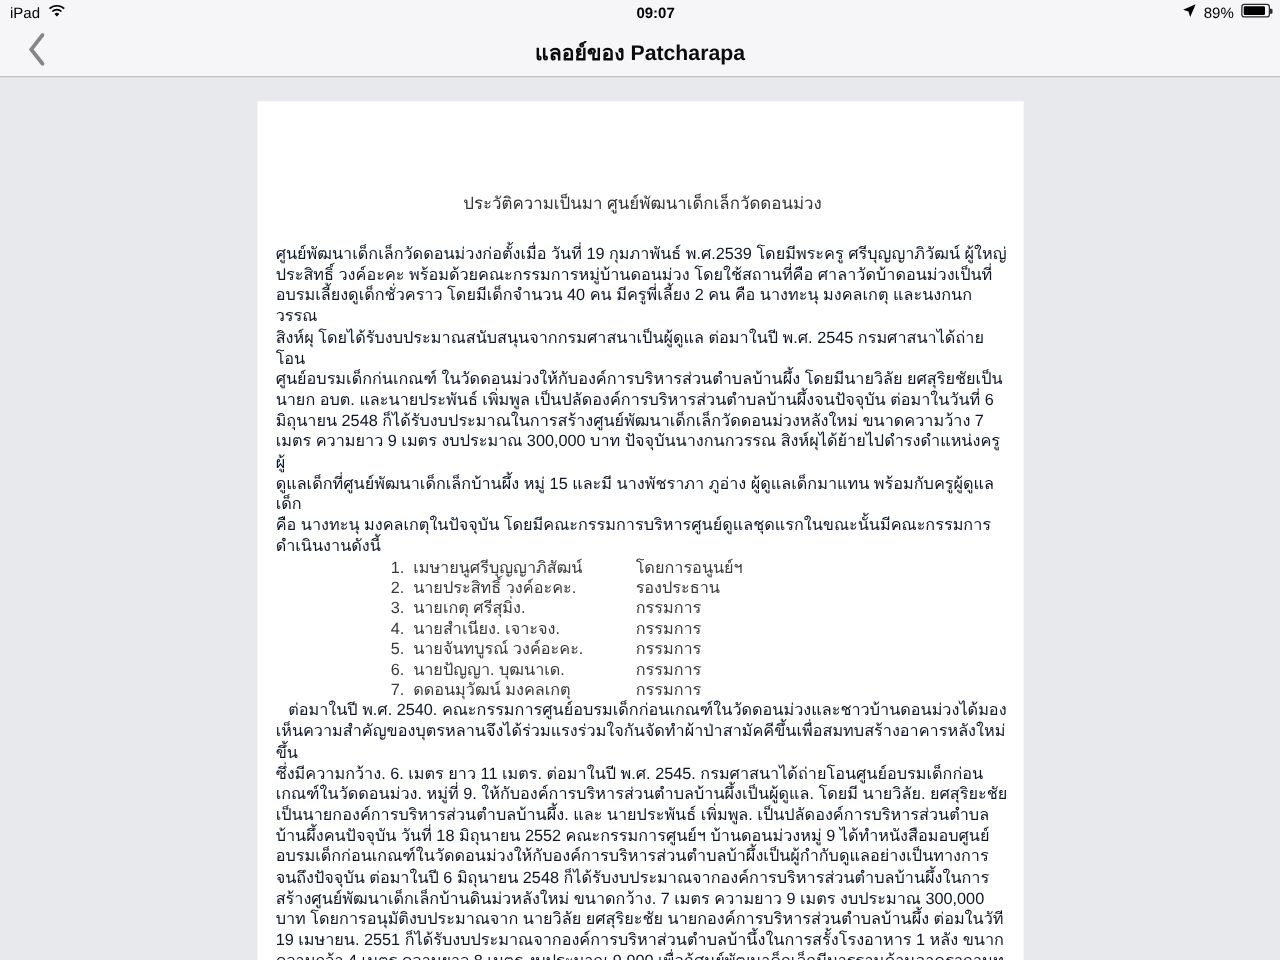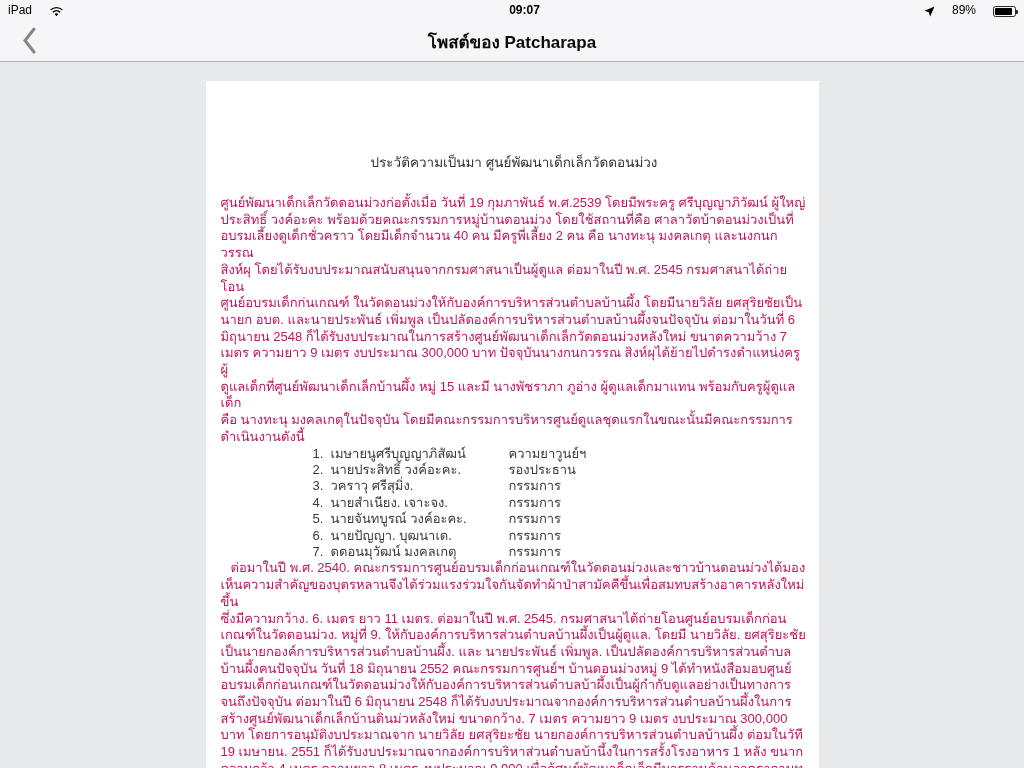--- a/index.html
+++ b/index.html
@@ -29,22 +29,22 @@
     display: flex;
     align-items: center;
     justify-content: space-between;
     padding: 0 8px;
     box-sizing: border-box;
     font-size: 12px;
     color: #000;
   }
   .status-left, .status-right {
     display: flex;
-    align-items: flex-end;
-    gap: 17px;
+    align-items: flex-start;
+    gap: 6px;
   }
   .status-center {
     position: absolute;
     left: 0; right: 0;
     text-align: center;
     font-weight: 600;
     font-size: 12px;
     pointer-events: none;
     margin-left: 25px;
   }
@@ -122,21 +122,21 @@
     text-align: center;
     font-size: 13.5px;
     line-height: 17px;
     margin-bottom: 24px;
     color: #333;
   }
   .doc-para {
     font-size: 13px;
     line-height: 16.7px;
     white-space: pre-line;
-    color: #be185d;
+    color: #0f172a;
   }
   .doc-para.indented {
     text-indent: 10px;
   }
   .committee-list {
     margin-left: 92px;
     font-size: 13px;
     line-height: 16.4px;
   }
   .committee-row {
@@ -184,21 +184,21 @@
     </div>
   </div>
   <div class="nav-bar">
     <div class="back-button">
       <span>
         <svg width="15" height="27" viewBox="0 0 15 27">
           <polyline points="12,2 3,13.5 12,25" fill="none" stroke="#86868a" stroke-width="3" stroke-linecap="round" stroke-linejoin="miter"></polyline>
         </svg>
       </span>
     </div>
-    <div class="nav-title">โพสต์ของ Patcharapa</div>
+    <div class="nav-title">แลอย์ของ Patcharapa</div>
   </div>
 </div>
 
 <div class="content-area">
   <div class="document-page">
     <div class="doc-title">ประวัติความเป็นมา ศูนย์พัฒนาเด็กเล็กวัดดอนม่วง</div>
     <div class="doc-para">ศูนย์พัฒนาเด็กเล็กวัดดอนม่วงก่อตั้งเมื่อ วันที่ 19 กุมภาพันธ์ พ.ศ.2539 โดยมีพระครู ศรีบุญญาภิวัฒน์ ผู้ใหญ่
 ประสิทธิ์ วงค์อะคะ พร้อมด้วยคณะกรรมการหมู่บ้านดอนม่วง โดยใช้สถานที่คือ ศาลาวัดบ้าดอนม่วงเป็นที่
 อบรมเลี้ยงดูเด็กชั่วคราว โดยมีเด็กจำนวน 40 คน มีครูพี่เลี้ยง 2 คน คือ นางทะนุ มงคลเกตุ และนงกนกวรรณ
 สิงห์ผุ โดยได้รับงบประมาณสนับสนุนจากกรมศาสนาเป็นผู้ดูแล ต่อมาในปี พ.ศ. 2545 กรมศาสนาได้ถ่ายโอน
@@ -206,30 +206,30 @@
 นายก อบต.  และนายประพันธ์ เพิ่มพูล เป็นปลัดองค์การบริหารส่วนตำบลบ้านผึ้งจนปัจจุบัน ต่อมาในวันที่ 6
 มิถุนายน 2548 ก็ได้รับงบประมาณในการสร้างศูนย์พัฒนาเด็กเล็กวัดดอนม่วงหลังใหม่ ขนาดความว้าง 7
 เมตร ความยาว 9 เมตร งบประมาณ 300,000 บาท ปัจจุบันนางกนกวรรณ สิงห์ผุได้ย้ายไปดำรงดำแหน่งครูผู้
 ดูแลเด็กที่ศูนย์พัฒนาเด็กเล็กบ้านผึ้ง หมู่ 15 และมี นางพัชราภา ภูอ่าง ผู้ดูแลเด็กมาแทน พร้อมกับครูผู้ดูแลเด็ก
 คือ นางทะนุ มงคลเกตุในปัจจุบัน โดยมีคณะกรรมการบริหารศูนย์ดูแลชุดแรกในขณะนั้นมีคณะกรรมการ
 ดำเนินงานดังนี้</div>
     <div class="committee-list">
       <div class="committee-row">
         <span class="committee-no">1.</span>
         <span class="committee-name">เมษายนูศรีบุญญาภิสัฒน์</span>
-        <span class="committee-role">ความยาวูนย์ฯ</span>
+        <span class="committee-role">โดยการอนูนย์ฯ</span>
       </div>
       <div class="committee-row">
         <span class="committee-no">2.</span>
         <span class="committee-name">นายประสิทธิ์  วงค์อะคะ.</span>
         <span class="committee-role">รองประธาน</span>
       </div>
       <div class="committee-row">
         <span class="committee-no">3.</span>
-        <span class="committee-name">วคราวุ  ศรีสุมิ่ง.</span>
+        <span class="committee-name">นายเกตุ  ศรีสุมิ่ง.</span>
         <span class="committee-role">กรรมการ</span>
       </div>
       <div class="committee-row">
         <span class="committee-no">4.</span>
         <span class="committee-name">นายสำเนียง. เจาะจง.</span>
         <span class="committee-role">กรรมการ</span>
       </div>
       <div class="committee-row">
         <span class="committee-no">5.</span>
         <span class="committee-name">นายจันทบูรณ์  วงค์อะคะ.</span>

